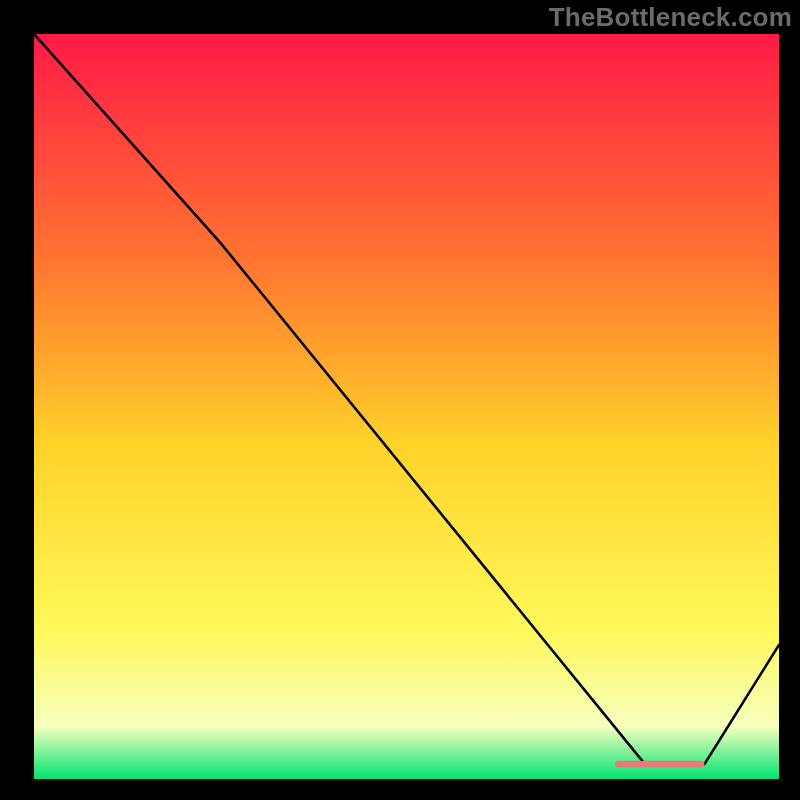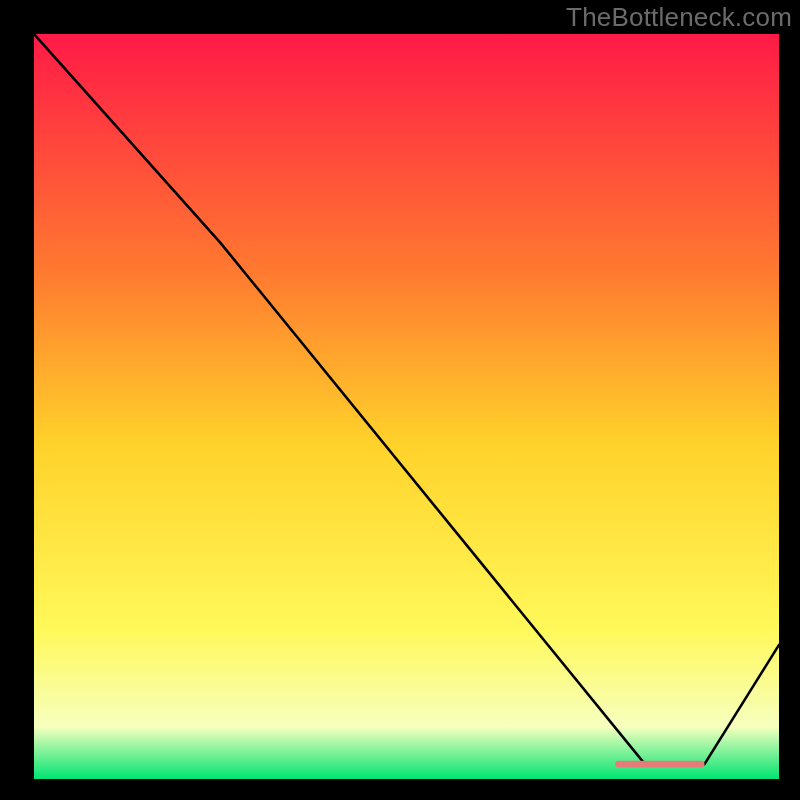--- a/index.html
+++ b/index.html
@@ -16,21 +16,21 @@
     width: 800px;
     height: 800px;
     background: #000;
   }
   .watermark {
     position: absolute;
     top: 2px;
     right: 8px;
     color: #6b6b6b;
     font-size: 26px;
-    font-weight: 400;
+    font-weight: 700;
     letter-spacing: 0.2px;
     user-select: none;
   }
   .plot {
     position: absolute;
     left: 34px;
     top: 34px;
     width: 745px;
     height: 745px;
   }

